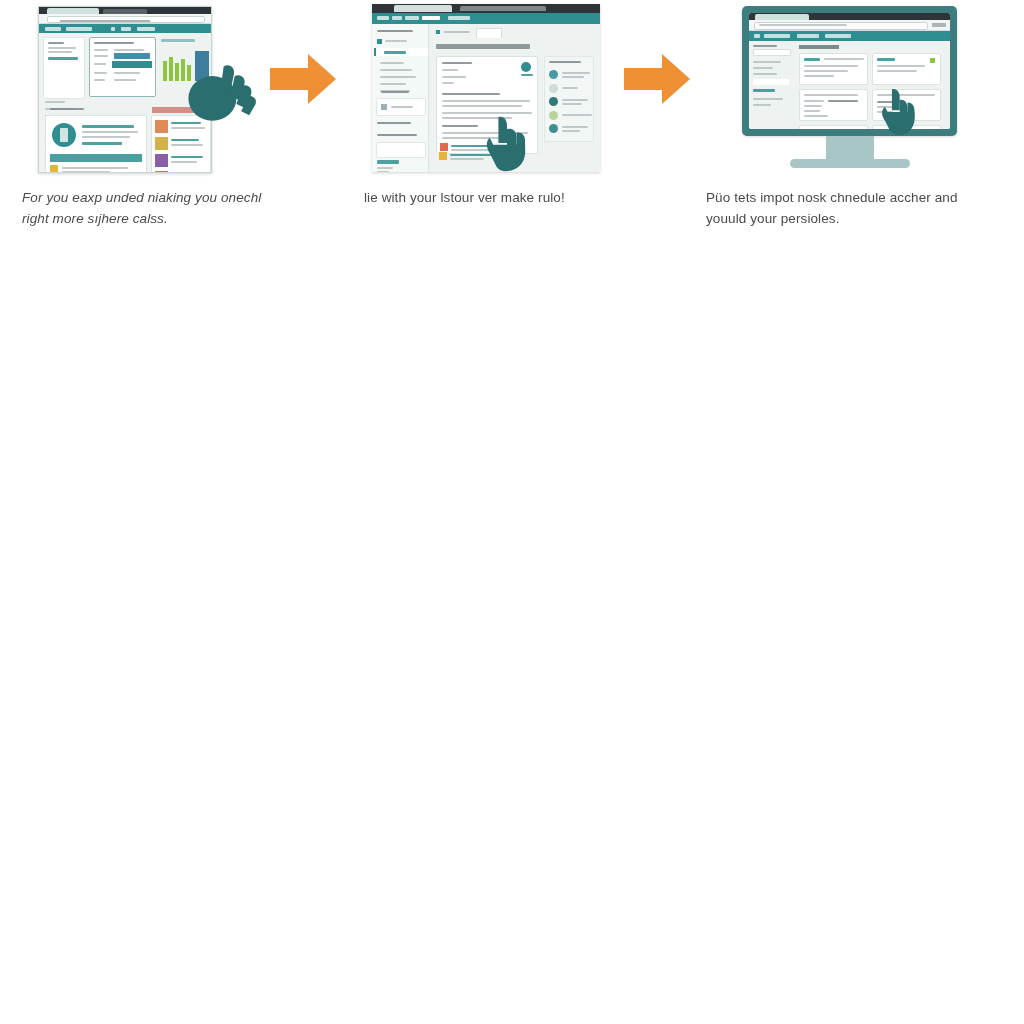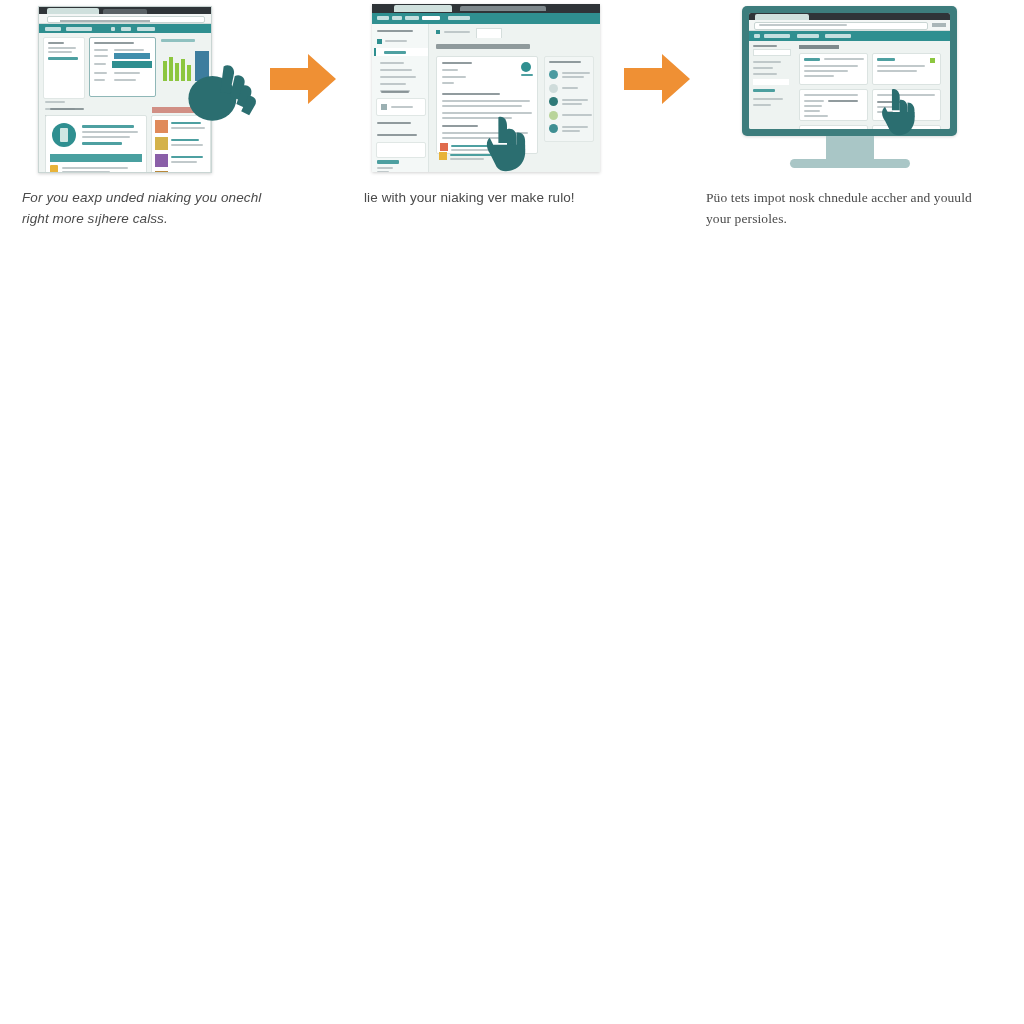--- a/index.html
+++ b/index.html
@@ -29,21 +29,21 @@
   }
 
   .step {
     position: absolute;
     top: 0;
     width: 300px;
     height: 250px;
   }
   .step-1 { left: 12px; font-style: italic; }
   .step-2 { left: 360px; }
-  .step-3 { left: 700px; font-family: Liberation Serif, serif; }
+  .step-3 { left: 700px; }
 
   .step-visual {
     position: absolute;
     top: 0;
     left: 0;
     width: 300px;
     height: 180px;
   }
 
   .caption {
@@ -453,21 +453,21 @@
             <g fill="#2b6e70">
               <path d="M20 6 C26 4 30 9 30 16 L30 36 L20 36 Z"></path>
               <path d="M30 20 C36 18 41 22 41 29 L41 40 L30 40 Z"></path>
               <path d="M41 24 C47 23 51 27 51 34 L51 44 L41 44 Z"></path>
               <path d="M10 30 C5 34 6 42 10 48 L18 64 C22 70 32 70 40 66 C49 61 52 52 51 42 L51 38 L14 38 Z"></path>
             </g>
           </svg>
         </div>
 
       </div>
-      <div class="caption caption-2">lie with your niaking ver make rulo!</div>
+      <div class="caption caption-2">lie with your lstour ver make rulo!</div>
     </div>
 
     <div class="arrow arrow-2">
       <svg viewBox="0 0 70 62" xmlns="http://www.w3.org/2000/svg">
         <path d="M2 20 L40 20 L40 6 L68 31 L40 56 L40 42 L2 42 Z" fill="#ef9034"></path>
       </svg>
     </div>
 
     <div class="step step-3">
       <div class="step-visual">

